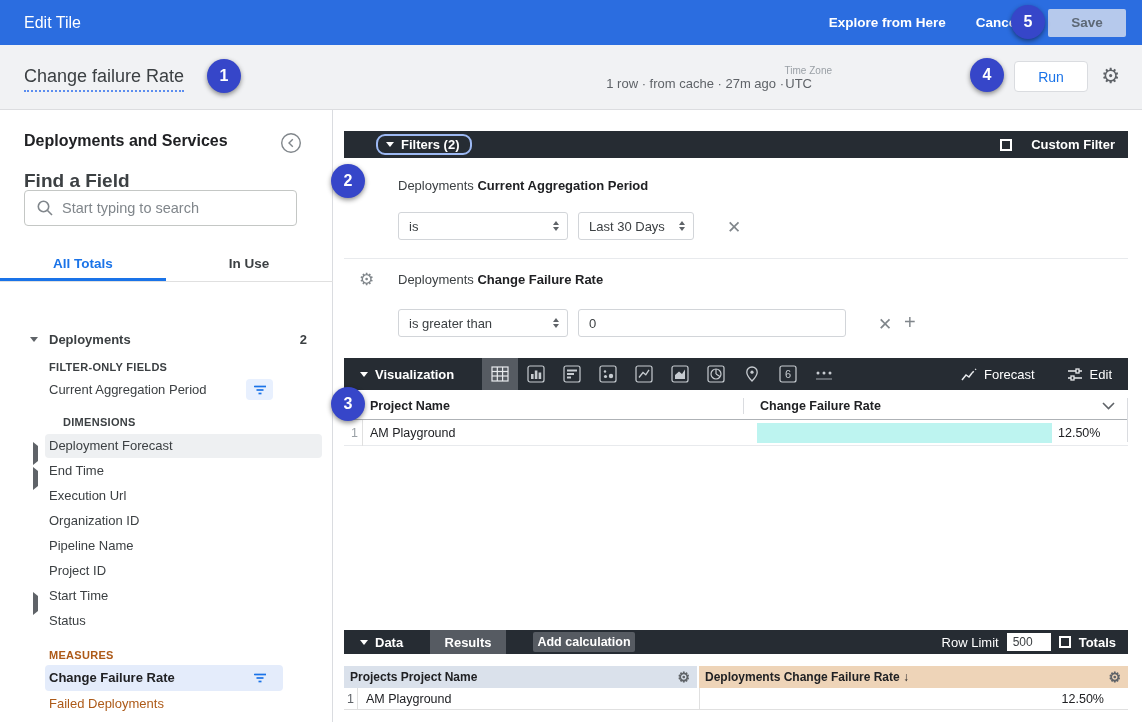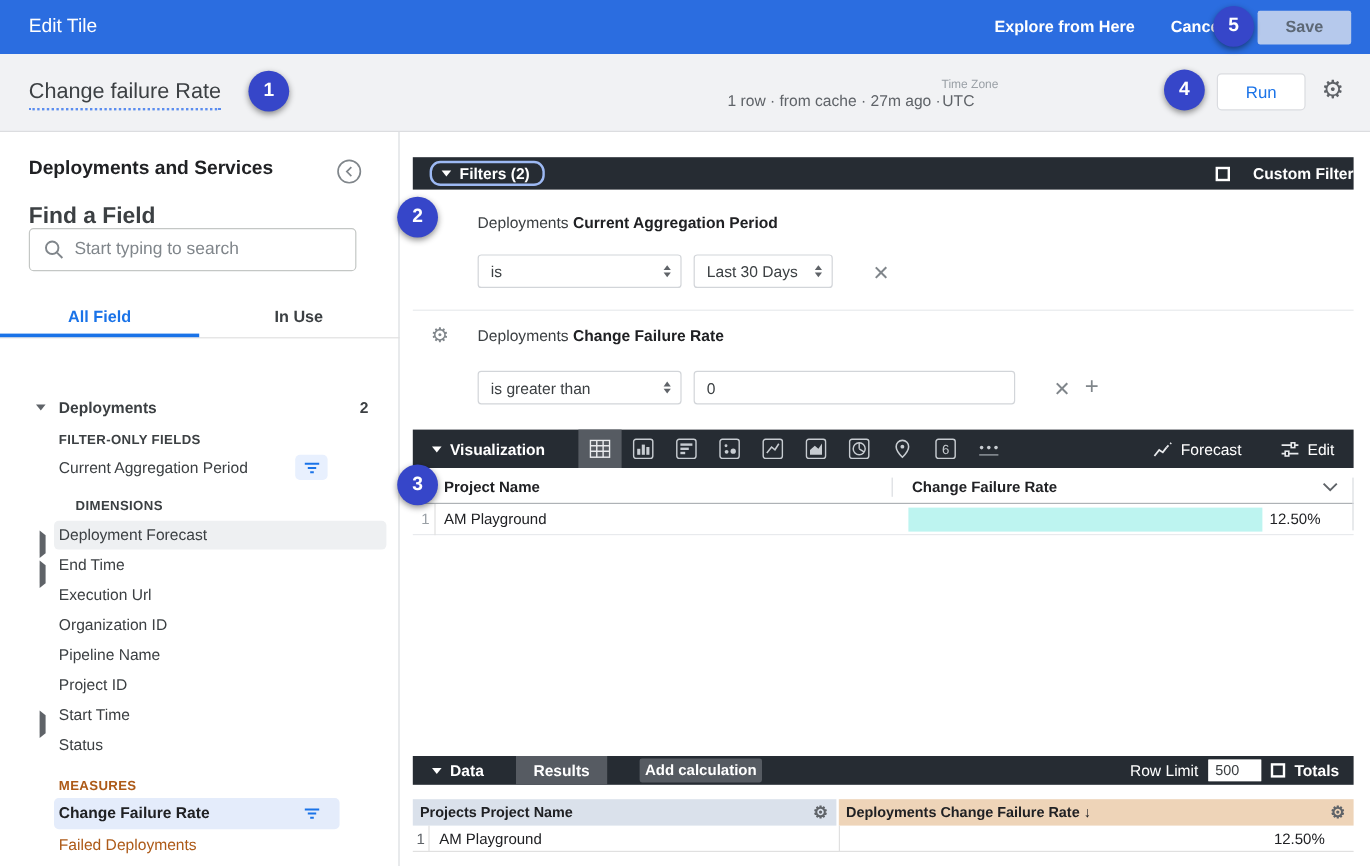--- a/index.html
+++ b/index.html
@@ -48,24 +48,24 @@
   .hl-blue { position:absolute; left:45px; top:-1px; width:238px; height:26px; background:#e4ecfb; border-radius:4px; }
   .chip { position:absolute; left:246px; top:1px; width:27px; height:21px; background:#e8f0fe; border-radius:4px; display:flex; align-items:center; justify-content:center; cursor:pointer; }
   .orange { color:#ad5a18 !important; }
   .bold { font-weight:bold; color:#202124; }
   .tri-right { width:0; height:0; border-top:4px solid transparent; border-bottom:4px solid transparent; border-left:5px solid currentColor; }
   .tri-down { width:0; height:0; border-left:4px solid transparent; border-right:4px solid transparent; border-top:5px solid currentColor; }
 
   
   .darkbar { background:#262c33; display:flex; align-items:center; color:#fff; }
   .filters-bar { left:344px; top:131px; width:784px; height:27px; }
-  .filters-pill { display:flex; align-items:center; gap:7px; margin-left:14px; border:2px solid #9db9f3; border-radius:9px; padding:1px 10px 1px 8px; cursor:pointer; }
+  .filters-pill { display:flex; align-items:center; gap:7px; margin-left:32px; border:2px solid #9db9f3; border-radius:9px; padding:1px 10px 1px 8px; cursor:pointer; }
   .darkbar .tri-down { color:#fff; }
   .bar-label { font-size:13px; font-weight:bold; color:#fff; }
-  .cf-group { margin-left:auto; margin-right:0; display:flex; align-items:center; gap:19px; }
+  .cf-group { margin-left:auto; margin-right:13px; display:flex; align-items:center; gap:19px; }
   .dk-checkbox { width:12px; height:12px; border:2px solid #fff; background:transparent; cursor:pointer; }
 
   
   .f-label { position:absolute; font-size:13px; color:#3c4043; }
   .f-label b { color:#202124; }
   .select { position:absolute; height:28px; border:1px solid #d2d5d9; border-radius:3px; background:#fff; display:flex; align-items:center; font-size:13px; color:#3c4043; padding:0 8px 0 10px; cursor:pointer; }
   .select .val { flex:1; }
   .updown { display:flex; flex-direction:column; gap:2px; color:#5f6368; }
   .updown i { display:block; width:0; height:0; border-left:3.5px solid transparent; border-right:3.5px solid transparent; }
   .updown i.u { border-bottom:4px solid currentColor; }
@@ -152,21 +152,21 @@
     </span>
     <span class="sb-find" data-name="find-field-label">Find a Field</span>
     <div class="sb-search" data-name="field-search-box">
       <svg width="18" height="18" viewBox="0 0 18 18" data-name="search-icon">
         <circle cx="7.5" cy="7.5" r="5.2" fill="none" stroke="#80868b" stroke-width="1.6"></circle>
         <line x1="11.5" y1="11.5" x2="16" y2="16" stroke="#80868b" stroke-width="1.6"></line>
       </svg>
       <input type="text" data-name="search-input" placeholder="Start typing to search" style="">
     </div>
     <div class="sb-tabs" data-name="field-tabs">
-      <div class="sb-tab active" data-name="tab-all-fields">All Field</div>
+      <div class="sb-tab active" data-name="tab-all-fields">All Totals</div>
       <div class="sb-tab" data-name="tab-in-use">In Use</div>
     </div>
 
     <div class="sb-row" style="top:218px;" data-name="sidebar-item-deployments-group">
       <span class="tri-d" data-name="collapse-arrow-icon"><span class="tri-down"></span></span>
       <span class="lbl" style="font-weight:bold;color:#3c4043;">Deployments</span>
       <span style="position:absolute;right:26px;color:#3c4043;font-weight:bold;" data-name="fields-in-use-count">2</span>
     </div>
 
     <span class="sb-sec" style="top:247px;" data-name="filter-only-fields-header">FILTER-ONLY FIELDS</span>

